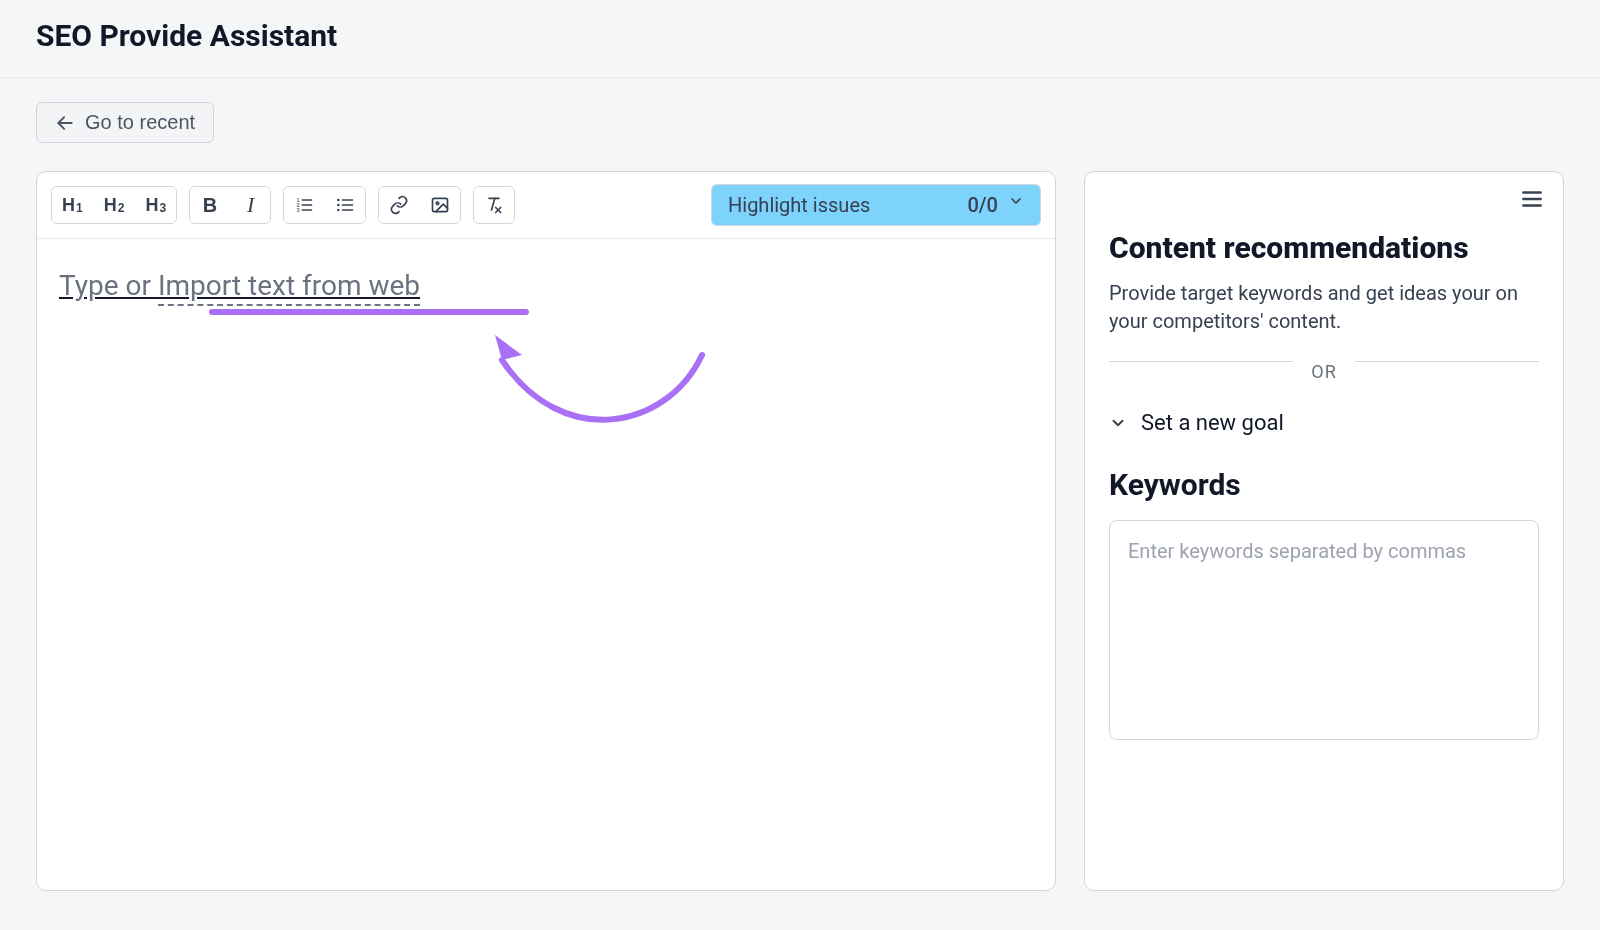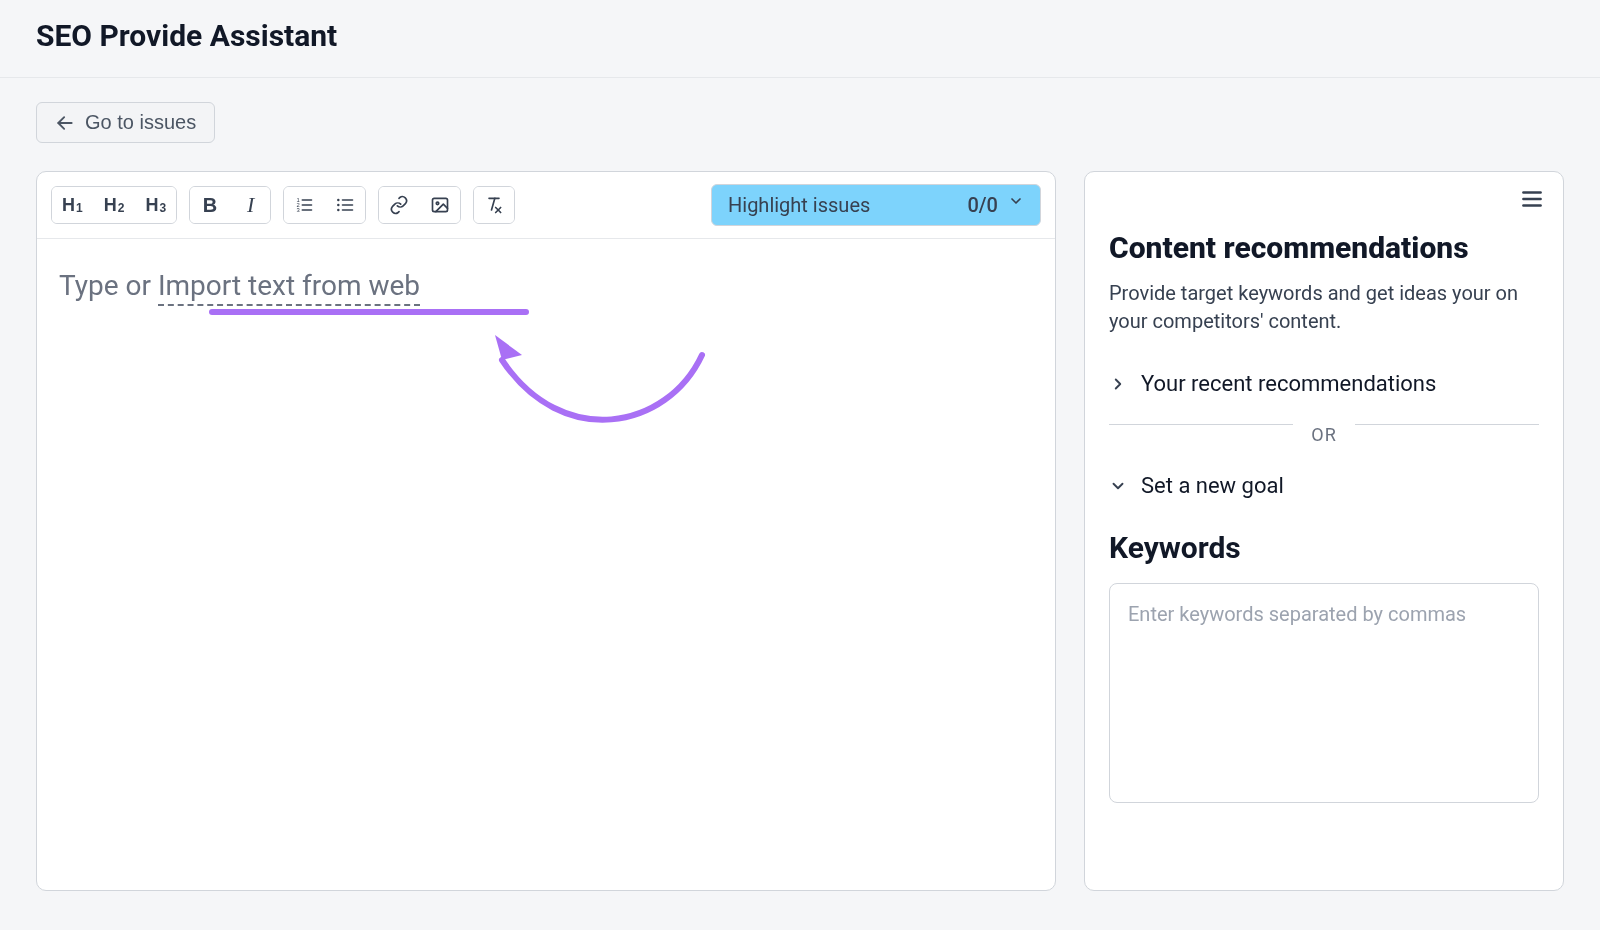--- a/index.html
+++ b/index.html
@@ -93,20 +93,21 @@
     cursor: pointer;
     min-width: 330px;
     justify-content: space-between;
   }
   .highlight-count { color:#374151; font-weight:500; }
   .hl-right { display:inline-flex; gap:10px;}
   .editor-body {
     padding: 30px 22px;
     position: relative;
     flex:1;
+    text-decoration:underline;
   }
   .placeholder {
     font-size: 28px;
     color: #6b7280;
   }
   .import-link {
     border-bottom: 2px dashed #6b7280;
     padding-bottom: 2px;
   }
   .underline-accent {
@@ -208,21 +209,21 @@
 </div>
 
 <div class="subbar">
   <button class="btn-go-start">
     <span>
       <svg width="20" height="20" viewBox="0 0 24 24" fill="none" stroke="#4b5563" stroke-width="2.2" stroke-linecap="round" stroke-linejoin="round">
           <line x1="20" y1="12" x2="4" y2="12"></line>
           <polyline points="11 5 4 12 11 19"></polyline>
         </svg>
     </span>
-    <span>Go to issues</span>
+    <span>Go to recent</span>
   </button>
 </div>
 
 <div class="main">
 
   <div class="editor-panel">
     <div class="toolbar">
 
       <div class="tb-group">
         <button class="tb-btn">
@@ -343,28 +344,20 @@
             <line x1="4" y1="6" x2="20" y2="6"></line>
             <line x1="4" y1="12" x2="20" y2="12"></line>
             <line x1="4" y1="18" x2="20" y2="18"></line>
           </svg>
       </div>
     </div>
     <div class="side-body">
       <div class="side-title">Content recommendations</div>
       <div class="side-desc">Provide target keywords and get ideas your on your competitors' content.</div>
 
-      <div class="row-link">
-        <span>
-          <svg width="18" height="18" viewBox="0 0 24 24" fill="none" stroke="#374151" stroke-width="2.5" stroke-linecap="round" stroke-linejoin="round">
-              <polyline points="9 6 15 12 9 18"></polyline>
-            </svg>
-        </span>
-        <span>Your recent recommendations</span>
-      </div>
 
       <div class="or-sep">
         <div class="or-line"></div>
         <div class="or-text">OR</div>
         <div class="or-line"></div>
       </div>
 
       <div class="row-link">
         <span>
           <svg width="18" height="18" viewBox="0 0 24 24" fill="none" stroke="#374151" stroke-width="2.5" stroke-linecap="round" stroke-linejoin="round">

